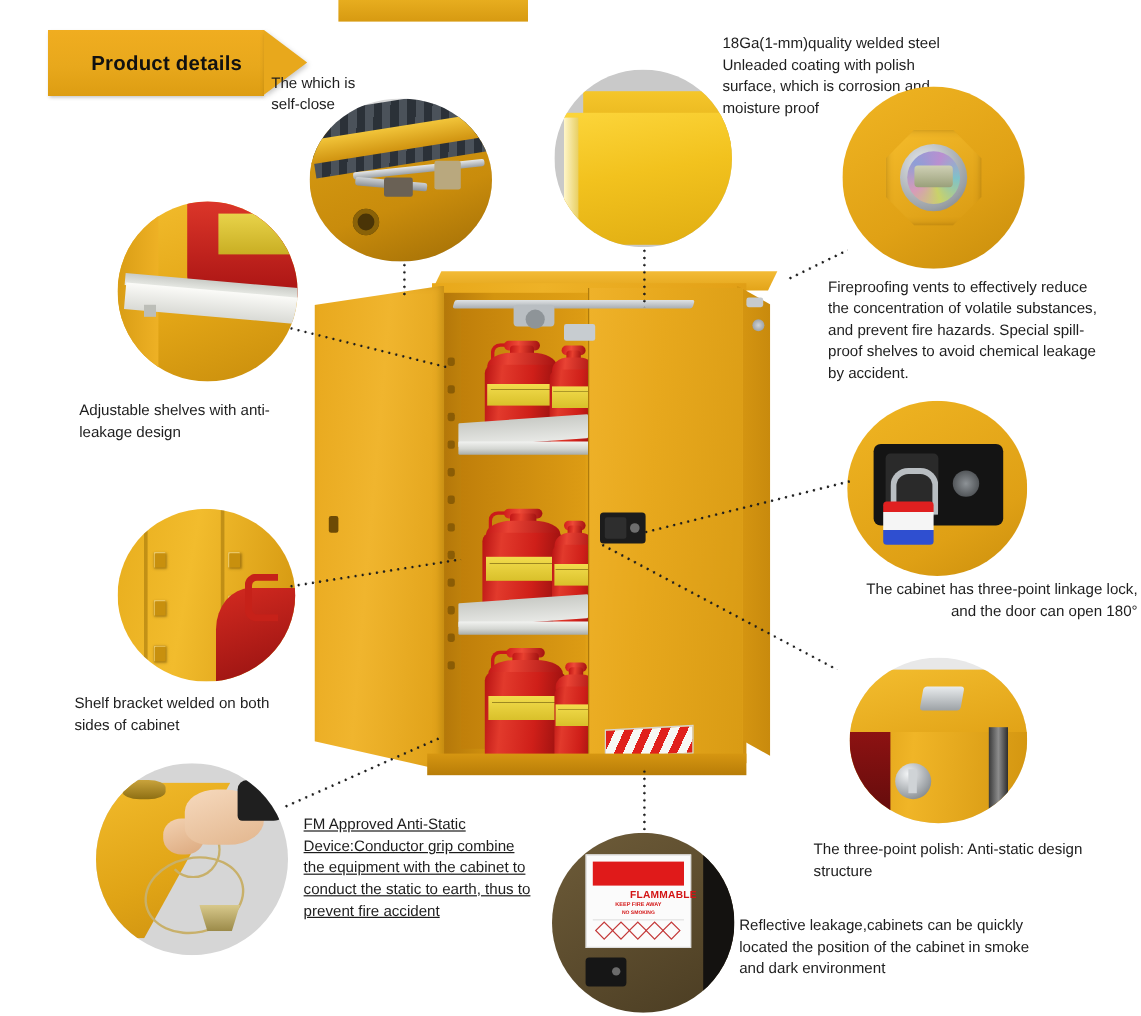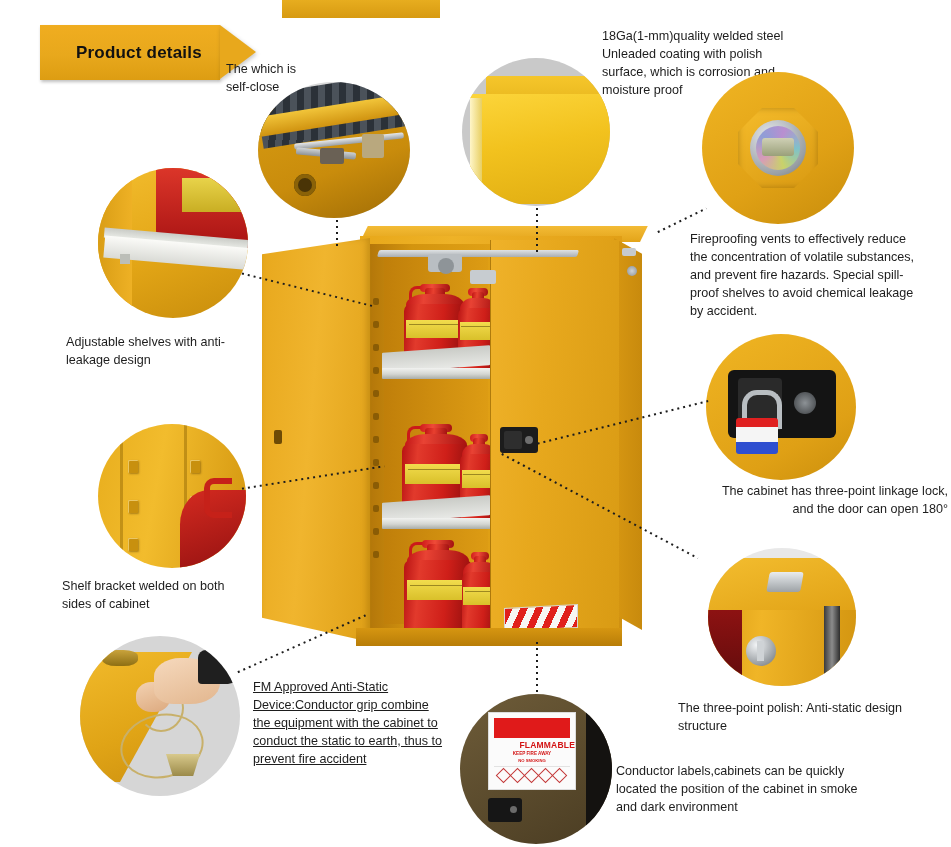--- a/index.html
+++ b/index.html
@@ -247,22 +247,22 @@
   .tab{position:absolute;width:10px;height:13px;background:#c8900e;
      box-shadow:inset 1px 1px 0 rgba(255,235,160,.6),1px 1px 2px rgba(90,60,0,.45);border-radius:1px;}
 
   
   #b-flam{left:460px;top:694px;width:152px;height:150px;}
   #b-flam .bg{position:absolute;inset:0;background:linear-gradient(150deg,#6e5c39,#4a3c22);}
   #b-flam .dark{position:absolute;right:0;top:0;width:26px;height:100%;background:#141210;}
   #b-flam .lab{position:absolute;left:28px;top:18px;width:86px;height:76px;
      background:#fbfbfb;border:1px solid #ddd;}
   #b-flam .lab .red{position:absolute;left:5px;top:5px;width:76px;height:20px;background:#e01a1a;}
-  #b-flam .lab .t1{position:absolute;left:0;top:27px;width:100%;text-align:right;
-     font-size:8.5px;font-weight:bold;color:#d31414;letter-spacing:.2px;}
+  #b-flam .lab .t1{position:absolute;left:0;top:27px;width:100%;text-align:left;
+     font-size:8.5px;font-weight:bold;color:#d31414;letter-spacing:.2px;padding-left:36px;}
   #b-flam .lab .t2{position:absolute;left:0;top:38px;width:100%;text-align:center;
      font-size:4.6px;font-weight:bold;color:#d31414;}
   #b-flam .lab .t3{position:absolute;left:0;top:45px;width:100%;text-align:center;
      font-size:4.2px;font-weight:bold;color:#d31414;}
   #b-flam .lab .row{position:absolute;left:5px;bottom:4px;width:76px;height:18px;
      border-top:1px solid #e2e2e2;}
   #b-flam .lab .row i{position:absolute;top:3px;width:9px;height:9px;
      border:1px solid #c43a3a;transform:rotate(45deg);}
   #b-flam .plug{position:absolute;left:28px;top:104px;width:34px;height:24px;background:#161616;border-radius:3px;}
   #b-flam .plug:after{content:"";position:absolute;right:5px;top:8px;width:7px;height:7px;
@@ -511,21 +511,21 @@
         <i style="left:4px"></i>
           <i style="left:18px"></i>
           <i style="left:32px"></i>
         <i style="left:46px"></i>
           <i style="left:60px"></i>
       </div>
     </div>
     <div class="plug"></div>
   </div>
 </div>
-<div class="abs cap" style="left:616px;top:763px;width:290px;">Conductor labels,cabinets can be quickly
+<div class="abs cap" style="left:616px;top:763px;width:290px;">Reflective leakage,cabinets can be quickly
 located the position of the cabinet in smoke
 and dark environment</div>
 
 <div class="dotsv" style="left:336px;top:218px;height:30px;"></div>
 <div class="dotsv" style="left:536px;top:206px;height:50px;"></div>
 <div class="dots" style="left:656px;top:232px;width:56px;transform:rotate(-26deg);"></div>
 <div class="dots" style="left:240px;top:272px;width:138px;transform:rotate(14deg);"></div>
 <div class="dots" style="left:240px;top:488px;width:146px;transform:rotate(-9deg);"></div>
 <div class="dots" style="left:236px;top:672px;width:142px;transform:rotate(-24deg);"></div>
 <div class="dots" style="left:524px;top:446px;width:190px;transform:rotate(-14deg);"></div>

